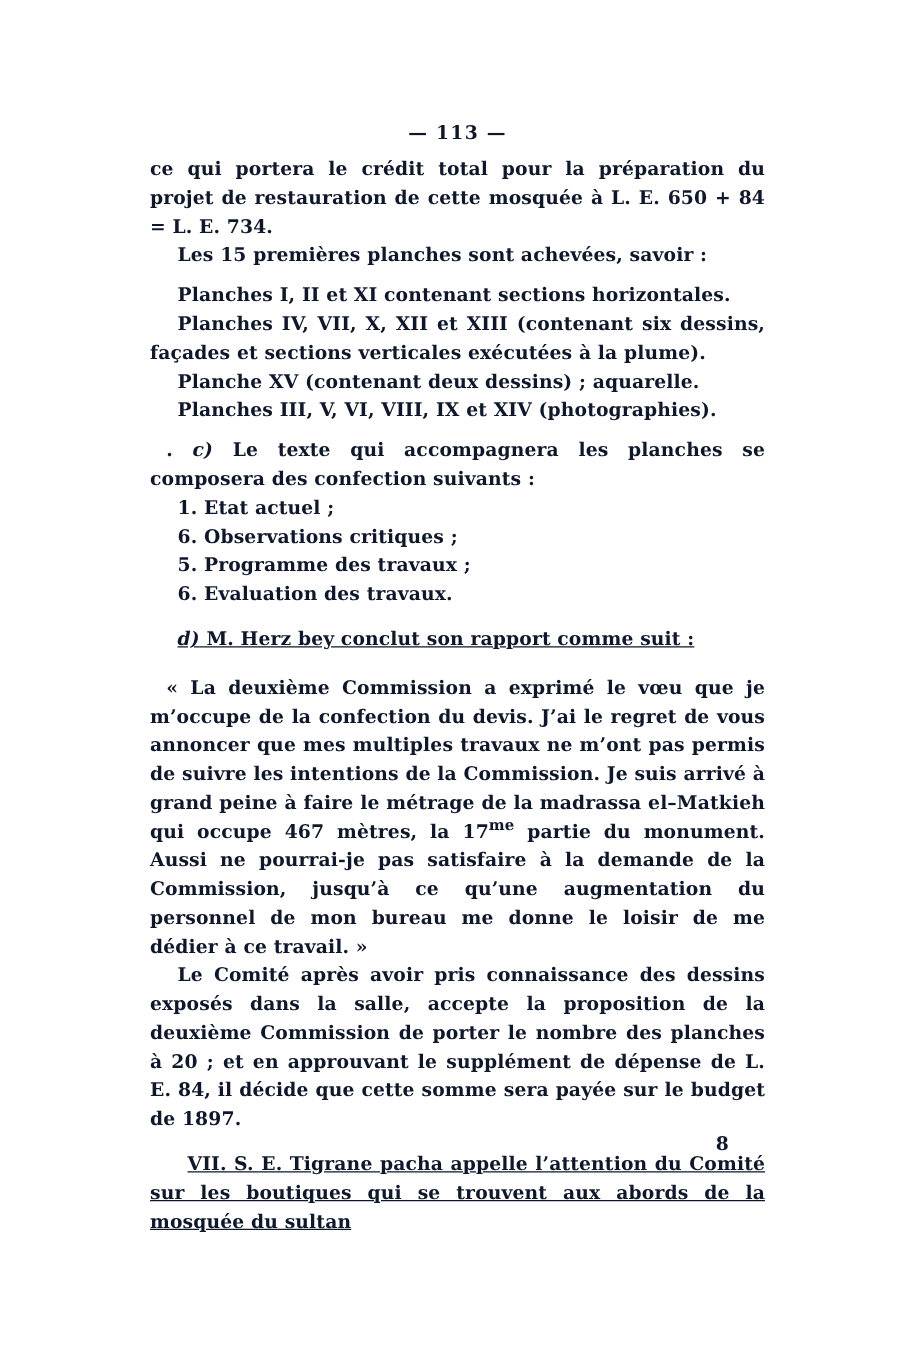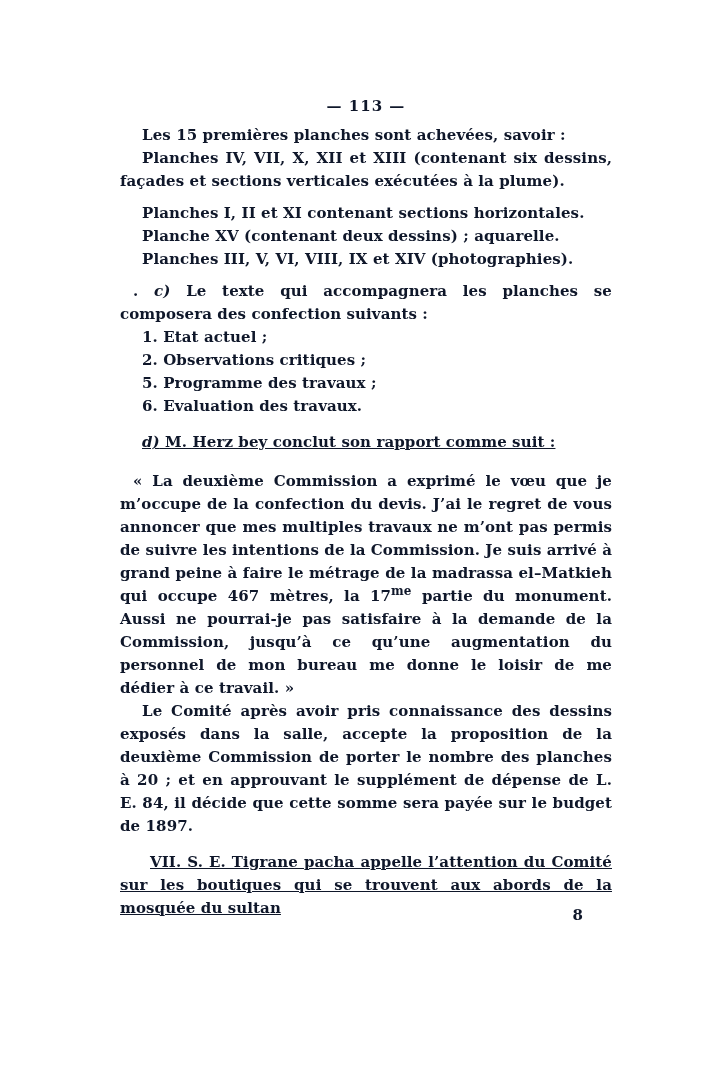--- a/index.html
+++ b/index.html
@@ -59,35 +59,36 @@
 </style>
 </head>
 <body>
 
 <div class="page">
 
   <div class="folio">— 113 —</div>
 
   <div class="text-col">
 
+    <p>ce qui portera le crédit total pour la préparation du projet de restauration de cette mosquée à L. E. 650 + 84 = L. E. 734.</p>
 
     <p class="ind">Les 15 premières planches sont achevées, savoir :</p>
 
     <div>
+      <p class="ind gap-s">Planches I, II et XI contenant sections horizontales.</p>
       <p class="ind">Planches IV, VII, X, XII et XIII (contenant six dessins, façades et sections verticales exécutées à la plume).</p>
-      <p class="ind gap-s">Planches I, II et XI contenant sections horizontales.</p>
       <p class="ind">Planche XV (contenant deux dessins) ; aquarelle.</p>
       <p class="ind">Planches III, V, VI, VIII, IX et XIV (photographies).</p>
     </div>
 
     <p class="ind-s gap-s"><span>. </span><span class="it">c)</span><span> Le texte qui accompagnera les planches se composera des confection suivants :</span></p>
 
     <div>
       <p class="ind">1. Etat actuel ;</p>
-      <p class="ind">2. Observations critiques ;</p>
+      <p class="ind">6. Observations critiques ;</p>
       <p class="ind">5. Programme des travaux ;</p>
       <p class="ind">6. Evaluation des travaux.</p>
     </div>
 
     <p class="ind gap-m"><span class="it">d)</span><span> M. Herz bey conclut son rapport comme suit :</span></p>
 
     <p class="ind-s gap-l"><span>« La deuxième Commission a exprimé le vœu que je m’occupe de la confection du devis. J’ai le regret de vous annoncer que mes multiples travaux ne m’ont pas permis de suivre les intentions de la Commission. Je suis arrivé à grand peine à faire le métrage de la madrassa el–Matkieh qui occupe 467 mètres, la 17</span><span class="sup">me</span><span> partie du monument. Aussi ne pourrai-je pas satisfaire à la demande de la Commission, jusqu’à ce qu’une augmentation du personnel de mon bureau me donne le loisir de me dédier à ce travail. »</span></p>
 
     <p class="ind">Le Comité après avoir pris connaissance des dessins exposés dans la salle, accepte la proposition de la deuxième Commission de porter le nombre des planches à 20 ; et en approuvant le supplément de dépense de L. E. 84, il décide que cette somme sera payée sur le budget de 1897.</p>
 

